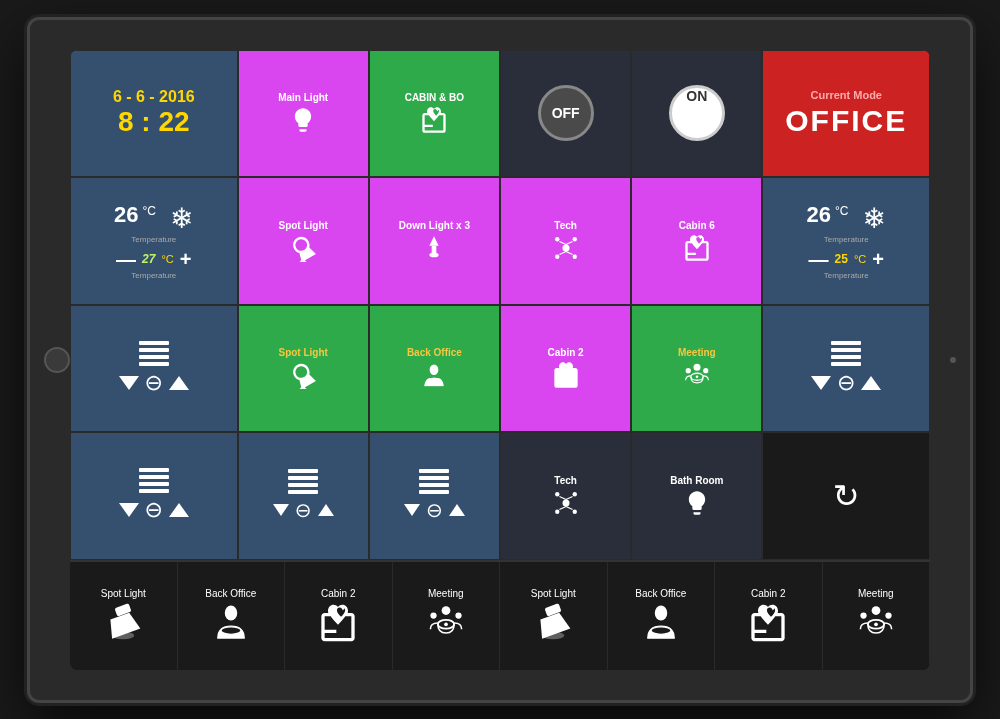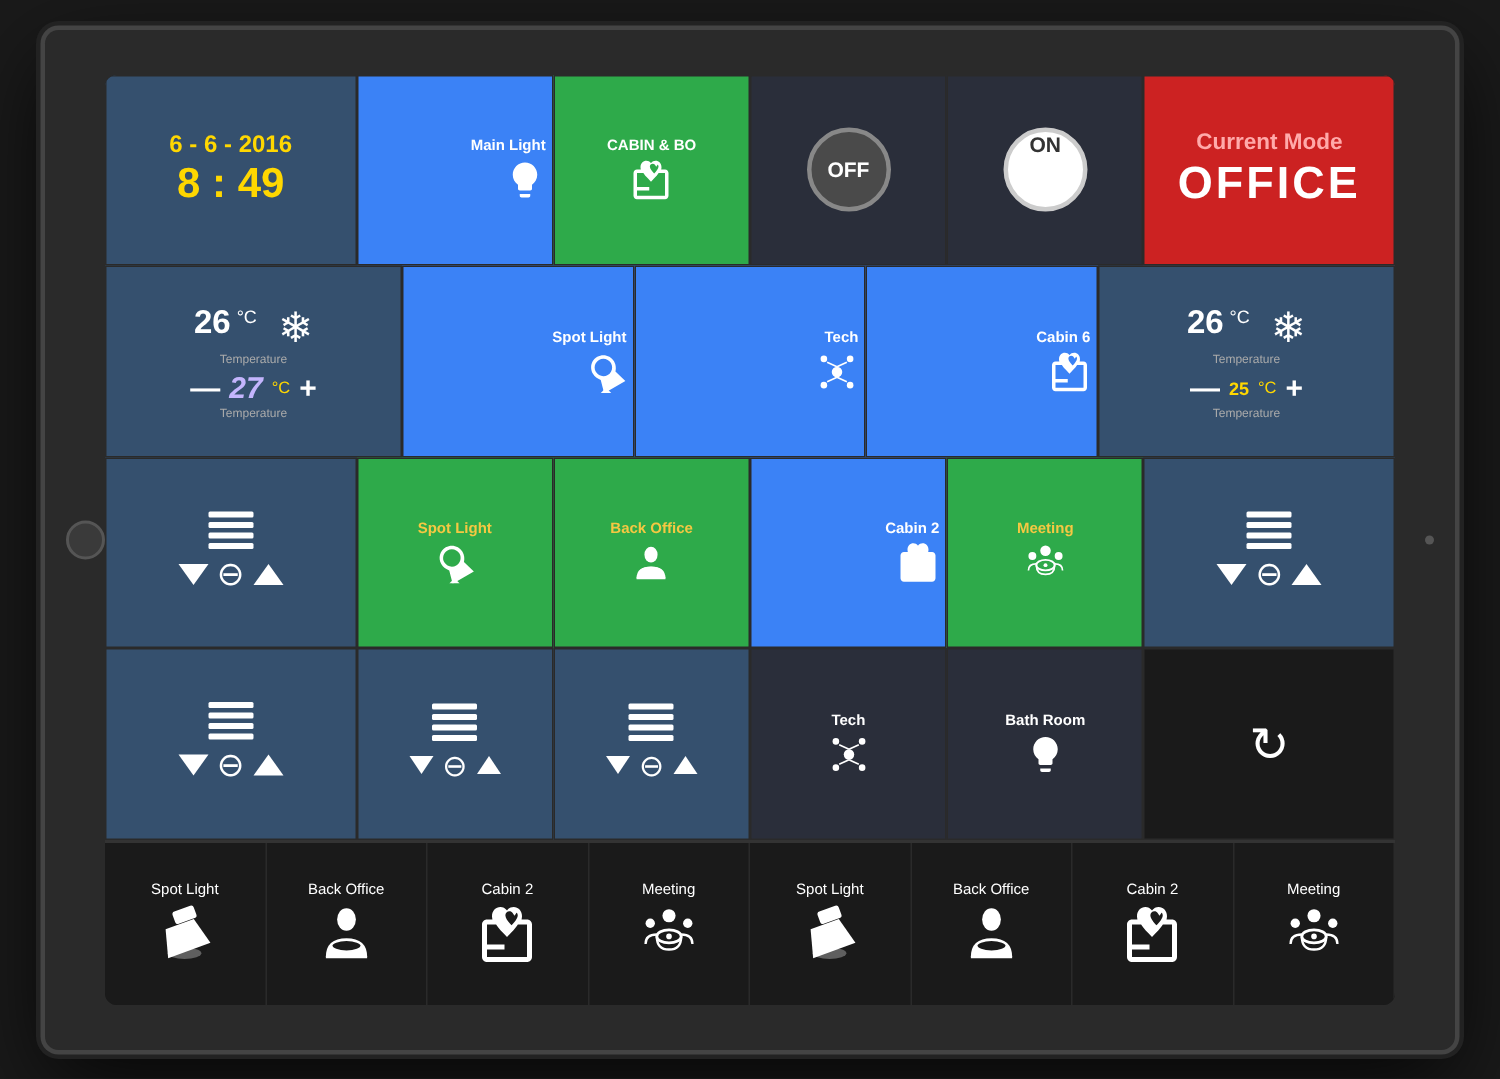--- a/index.html
+++ b/index.html
@@ -136,21 +136,21 @@
       flex-direction: column;
       align-items: center;
       justify-content: center;
       border: 1px solid #2a2a2a;
       padding: 4px;
       cursor: pointer;
       position: relative;
     }
     .w1 { flex: 1; }
     .w15 { flex: 1.3; }
-    .bg-dblue { background: #3b82f6; align-items: flex-end; }
+    .bg-dblue { background: #d946ef; }
     .bg-green { background: #2eaa4a; }
     .bg-red { background: #cc2222; }
     .bg-dark { background: #2a2e3a; }
     .bg-slate { background: #35506e; }
     .bg-black { background: #1a1a1a; }
     .lbl { color: white; font-size: 10px; font-weight: bold; text-align: center; margin-bottom: 3px; }
     .lbl-y { color: #f5c842; font-size: 10px; font-weight: bold; text-align: center; margin-bottom: 3px; }
     
     .blind-slat {
       display: flex;
@@ -175,21 +175,21 @@
 <body>
 
 <div class="tablet">
   <div class="screen">
     <div class="main-grid">
 
       <div class="grid-row">
 
         <div class="grid-cell w15 bg-slate">
           <div class="date-text">6 - 6 - 2016</div>
-          <div class="time-text">8 : 49</div>
+          <div class="time-text">8 : 22</div>
         </div>
 
         <div class="grid-cell w1 bg-dblue">
           <div class="lbl">Main Light</div>
           <svg class="icon-svg-sm" viewBox="0 0 24 24">
               <path d="M9 21c0 .55.45 1 1 1h4c.55 0 1-.45 1-1v-1H9v1zm3-19C8.14 2 5 5.14 5 9c0 2.38 1.19 4.47 3 5.74V17c0 .55.45 1 1 1h6c.55 0 1-.45 1-1v-2.26c1.81-1.27 3-3.36 3-5.74 0-3.86-3.14-7-7-7z"></path>
             </svg>
         </div>
 
         <div class="grid-cell w1 bg-green">
@@ -205,52 +205,60 @@
           </div>
         </div>
 
         <div class="grid-cell w1 bg-dark">
           <div class="on-btn">
             <span>ON</span>
           </div>
         </div>
 
         <div class="grid-cell w15 bg-red">
-          <div class="lbl" style="color:#ffaaaa;font-size:15px;">Current Mode</div>
+          <div class="lbl" style="color:#ffaaaa;font-size:11px;">Current Mode</div>
           <div style="color:white;font-size:30px;font-weight:bold;letter-spacing:2px;">OFFICE</div>
         </div>
       </div>
 
       <div class="grid-row">
 
         <div class="grid-cell w15 bg-slate">
           <div style="display:flex;align-items:flex-start;gap:4px;">
             <span style="color:white;font-size:22px;font-weight:bold;">26</span>
             <span style="color:white;font-size:12px;margin-top:2px;">°C</span>
             <span style="color:white;font-size:28px;margin-left:10px;">❄</span>
           </div>
           <div style="color:#aaa;font-size:8px;">Temperature</div>
           <div class="ctrl-row">
             <span style="color:white;font-size:20px;font-weight:bold;cursor:pointer;">—</span>
-            <span style="color:#c4b5fd;font-size:20px;font-weight:bold;font-style:italic;">27</span>
+            <span style="color:#bef264;font-size:12px;font-weight:bold;font-style:italic;">27</span>
             <span style="color:#ffd700;font-size:11px;">°C</span>
             <span style="color:white;font-size:20px;font-weight:bold;cursor:pointer;">+</span>
           </div>
           <div style="color:#aaa;font-size:8px;">Temperature</div>
         </div>
 
         <div class="grid-cell w1 bg-dblue">
           <div class="lbl">Spot Light</div>
           <svg class="icon-svg-sm" viewBox="0 0 24 24">
               <path d="M12 2C8.13 2 5 5.13 5 9c0 2.09.82 3.99 2.15 5.4L5 22h14l-2.15-7.6C18.18 12.99 19 11.09 19 9c0-3.87-3.13-7-7-7zm0 2c2.76 0 5 2.24 5 5s-2.24 5-5 5-5-2.24-5-5 2.24-5 5-5z" transform="rotate(-30,12,12)"></path>
               <rect x="10" y="17" width="4" height="2" fill="white"></rect>
               <polygon points="12,21 9,24 15,24" fill="white"></polygon>
             </svg>
         </div>
 
+        <div class="grid-cell w1 bg-dblue">
+          <div class="lbl">Down Light x 3</div>
+          <svg class="icon-svg-sm" viewBox="0 0 24 24">
+              <path d="M12 2L8 10h8L12 2zm0 0"></path>
+              <rect x="10" y="10" width="4" height="8" fill="white"></rect>
+              <ellipse cx="12" cy="18" rx="4" ry="2" fill="white"></ellipse>
+            </svg>
+        </div>
 
         <div class="grid-cell w1 bg-dblue">
           <div class="lbl">Tech</div>
           <svg class="icon-svg-sm" viewBox="0 0 64 64">
             <circle cx="32" cy="32" r="8" fill="white"></circle>
             <circle cx="12" cy="12" r="5" fill="white"></circle>
             <circle cx="52" cy="12" r="5" fill="white"></circle>
             <circle cx="12" cy="52" r="5" fill="white"></circle>
             <circle cx="52" cy="52" r="5" fill="white"></circle>
             <line x1="32" y1="24" x2="17" y2="17" stroke="white" stroke-width="2.5"></line>

